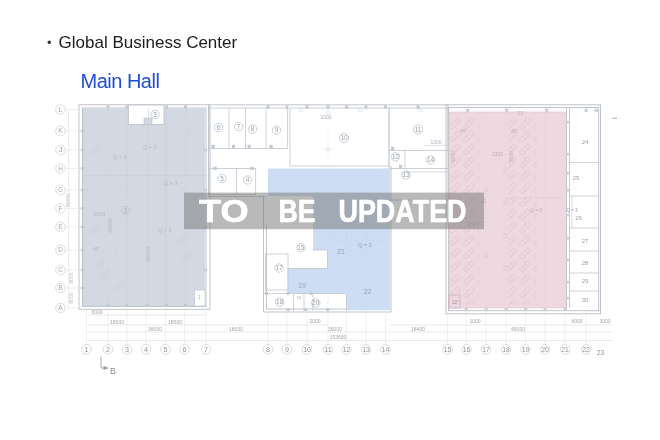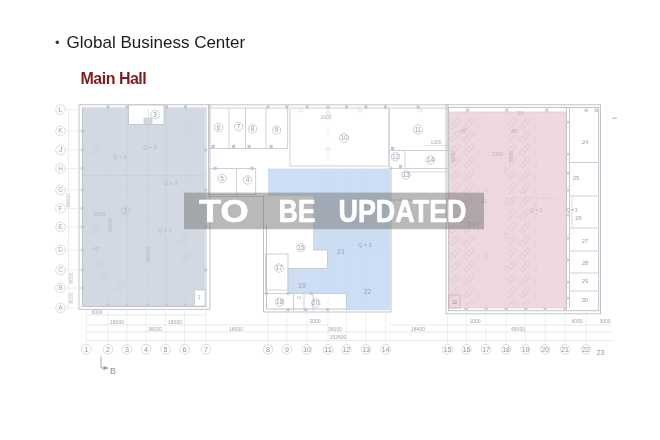--- a/index.html
+++ b/index.html
@@ -1,20 +1,20 @@
 <!DOCTYPE html>
 <html><head>
 <meta charset="utf-8">
 <style>
   html,body{margin:0;padding:0;background:#ffffff;}
   body{width:660px;height:440px;position:relative;overflow:hidden;
        font-family:"Liberation Sans", sans-serif;}
-  .hdr{position:absolute;left:55px;top:32.8px;font-size:17px;color:#1c1c1e;}
+  .hdr{position:absolute;left:47px;top:32.8px;font-size:17px;color:#1c1c1e;}
   .hdr .dot{font-size:13px;color:#3a3a3c;vertical-align:1px;margin-right:7px;}
-  .hall{position:absolute;left:80.5px;top:70px;font-size:16px;font-weight:bold;letter-spacing:-0.5px;color:#7f1d1d;}
+  .hall{position:absolute;left:80.5px;top:70px;font-size:20px;font-weight:normal;letter-spacing:-0.5px;color:#1d4ed8;}
   svg{position:absolute;left:0;top:0;}
 </style>
 </head>
 <body>
 
 <div class="hdr"><span class="dot">•</span>Global Business Center</div>
 
 <div class="hall">Main Hall</div>
 <svg width="660" height="440" viewBox="0 0 660 440">
 <defs>

